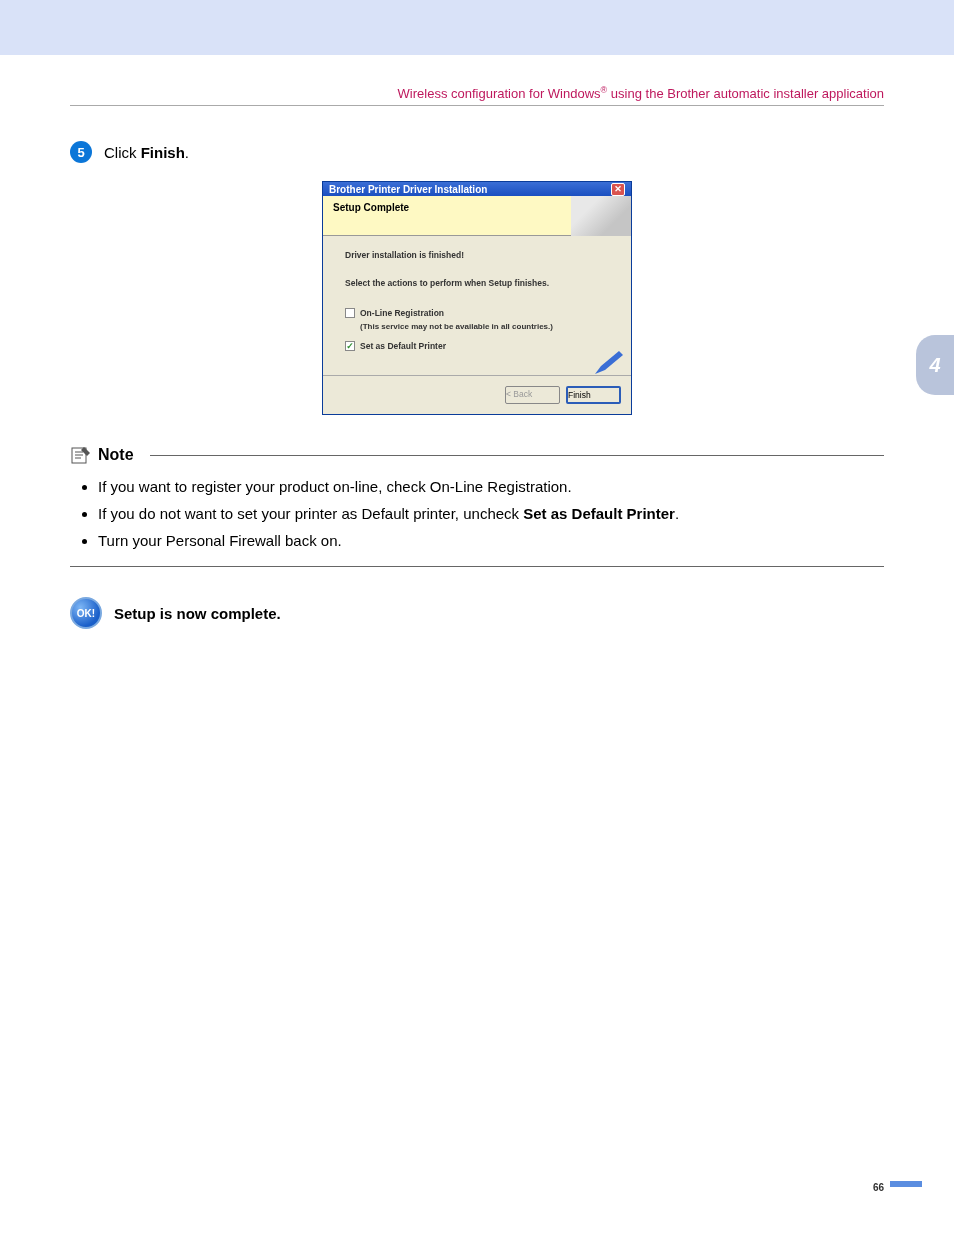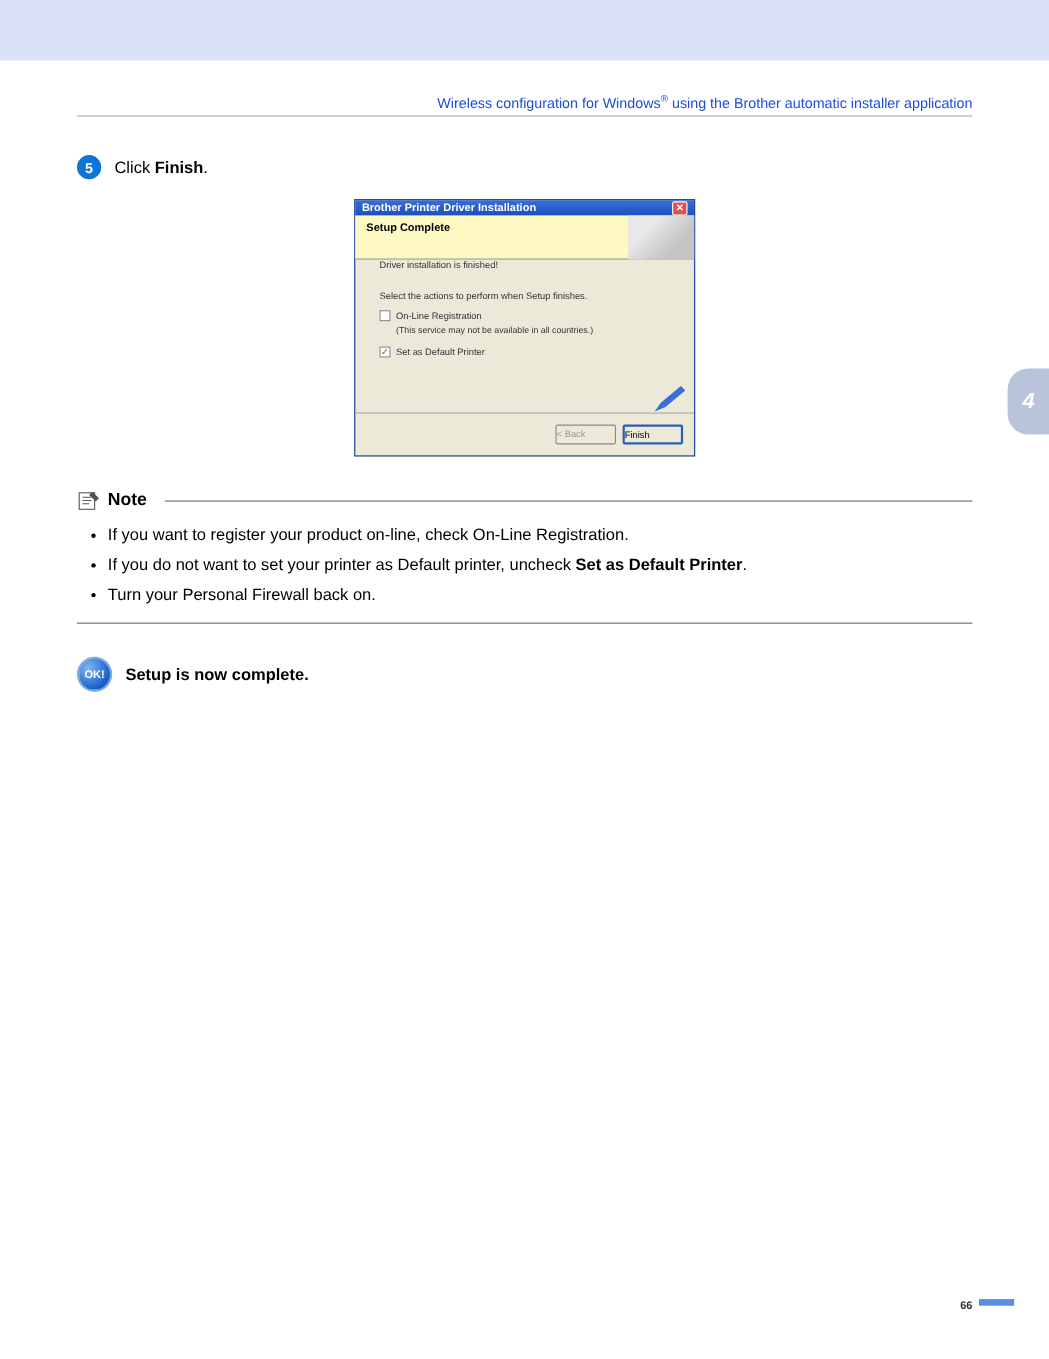--- a/index.html
+++ b/index.html
@@ -28,21 +28,21 @@
     font-size: 20px;
     display: flex;
     align-items: center;
     justify-content: center;
     font-style: italic;
     font-weight: bold;
   }
   .header-line {
     margin: 30px 70px 0 70px;
     font-size: 13px;
-    color: #1d4ed8;
+    color: #be185d;
     text-align: right;
     border-bottom: 1px solid #aaa;
     padding-bottom: 4px;
   }
   .header-line sup { font-size: 9px; vertical-align: super; }
   .content {
     margin: 35px 70px 0 70px;
   }
   .step-row {
     display: flex;
@@ -105,28 +105,29 @@
     position: relative;
     border-bottom: 1px solid #999;
   }
   .dialog-header-img {
     position: absolute;
     right: 0; top: 0;
     width: 60px; height: 40px;
     background: linear-gradient(135deg, #e8e8e8 30%, #c5c5c5 70%);
   }
   .dialog-body {
-    padding: 0 22px 10px 22px;
+    padding: 14px 22px 10px 22px;
     font-size: 8.5px;
     color: #333;
     min-height: 140px;
     border-bottom: 1px solid #aaa;
+    font-weight: bold;
   }
   .dialog-body .line1 { margin-bottom: 18px; }
-  .dialog-body .line2 { margin-bottom: 8px; }
+  .dialog-body .line2 { margin-bottom: 20px; }
   .chk-row { display: flex; align-items: center; gap: 5px; margin-bottom: 4px; }
   .chk {
     width: 10px; height: 10px;
     border: 1px solid #888;
     background: #fff;
     display: flex; align-items: center; justify-content: center;
   }
   .chk.checked::after {
     content: "✓";
     color: #2f8f2f;

